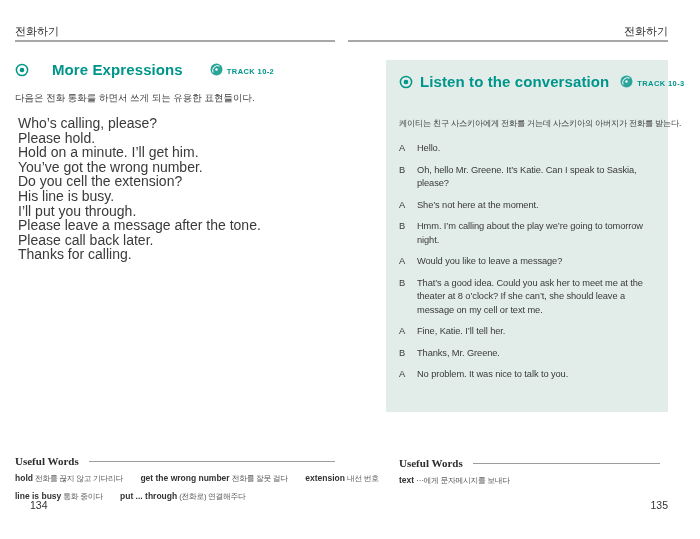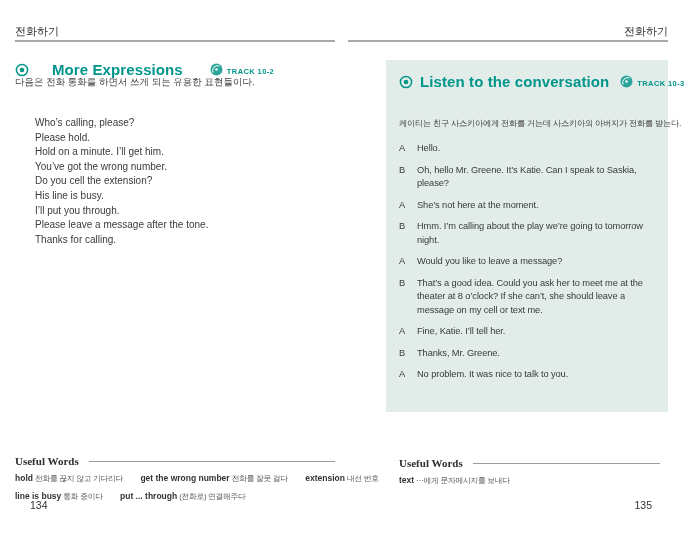--- a/index.html
+++ b/index.html
@@ -18,22 +18,22 @@
   
   .section-row{display:flex;align-items:center;}
   .bullseye{flex:none;display:inline-flex;margin-right:7px;}
   .sec-title{font-size:15px;font-weight:bold;color:#00958a;letter-spacing:.1px;white-space:nowrap;}
   .track{display:inline-flex;align-items:flex-end;margin-left:11px;}
   .cd{flex:none;display:inline-flex;margin-right:4px;}
   .track-label{font-size:7.5px;font-weight:bold;color:#00958a;letter-spacing:.4px;white-space:nowrap;}
 
   
   #left-section{position:absolute;left:15px;top:61px;gap:16px;}
-  #left-intro{position:absolute;left:15px;top:76px;font-size:9.5px;color:#3f3f3f;white-space:nowrap;}
-  #left-list{position:absolute;left:35px;top:116px;font-size:10px;line-height:14.6px;color:#3a3a3a;}
+  #left-intro{position:absolute;left:15px;top:92px;font-size:9.5px;color:#3f3f3f;white-space:nowrap;}
+  #left-list{position:absolute;left:18px;top:116px;font-size:14px;line-height:14.6px;color:#3a3a3a;}
   #left-list div{white-space:nowrap;}
 
   
   .useful-head-row{display:flex;align-items:center;}
   .useful-head{font-family:"Liberation Serif",serif;font-weight:bold;
                font-size:11px;color:#2e2e2e;white-space:nowrap;}
   .useful-rule{flex:1;height:1px;background:#9c9c9c;margin-left:10px;}
   .vocab-line{margin-top:6px;font-size:8.5px;color:#3c3c3c;line-height:11.5px;white-space:nowrap;}
   .vocab-entry{margin-right:15px;}
   .term{font-weight:bold;font-size:8.5px;color:#333333;text-align:center;}
@@ -46,21 +46,21 @@
   #right-intro{margin-top:28px;font-size:8.3px;letter-spacing:-.3px;white-space:nowrap;color:#3f3f3f;}
   #dialogue{margin-top:13px;}
   .dlg-row{display:flex;margin-bottom:8px;font-size:9.3px;line-height:13.5px;letter-spacing:-.1px;color:#3a3a3a;}
   .dlg-speaker{width:18px;flex:none;}
   .dlg-text{flex:1;padding-right:4px;}
   #right-useful{position:absolute;left:13px;right:8px;top:397px;}
 
   
   .pagenum{position:absolute;top:499px;font-size:10.5px;color:#333333;}
   #left-page-num{left:30px;}
-  #right-page-num{left:332px;width:320px;text-align:right;}
+  #right-page-num{left:348px;width:320px;text-align:right;}
 </style>
 </head>
 <body>
 
 <div class="hdr" id="left-hdr">전화하기</div>
 <div class="hdr-rule" id="left-rule"></div>
 
 <div class="section-row" id="left-section">
   <span class="bullseye">
     <svg width="14" height="14" viewBox="0 0 14 14">
@@ -85,20 +85,21 @@
 
 <div id="left-list">
   <div>Who’s calling, please?</div>
   <div>Please hold.</div>
   <div>Hold on a minute. I’ll get him.</div>
   <div>You’ve got the wrong number.</div>
   <div>Do you cell the extension?</div>
   <div>His line is busy.</div>
   <div>I’ll put you through.</div>
   <div>Please leave a message after the tone.</div>
+  <div>Please call back later.</div>
   <div>Thanks for calling.</div>
 </div>
 
 <div id="left-useful">
   <div class="useful-head-row">
     <span class="useful-head">Useful Words</span>
     <span class="useful-rule"></span>
   </div>
   <div class="vocab-line">
     <span class="vocab-entry"><span class="term">hold</span><span class="mean">전화를 끊지 않고 기다리다</span></span>

